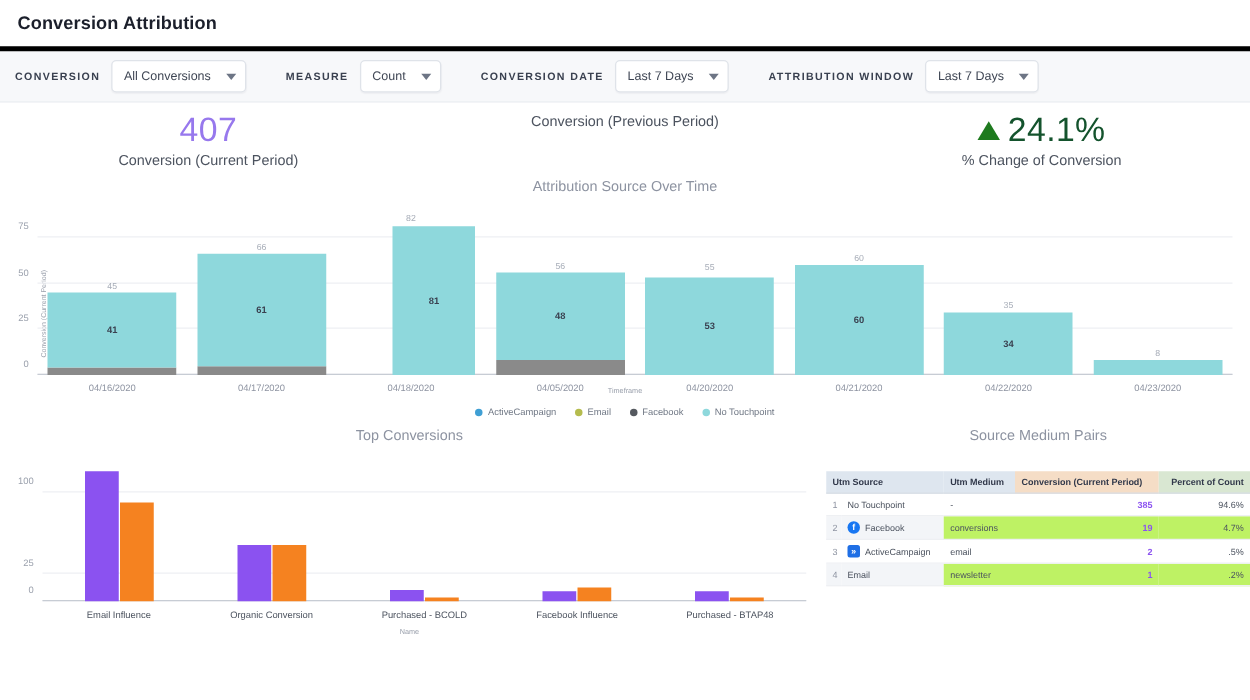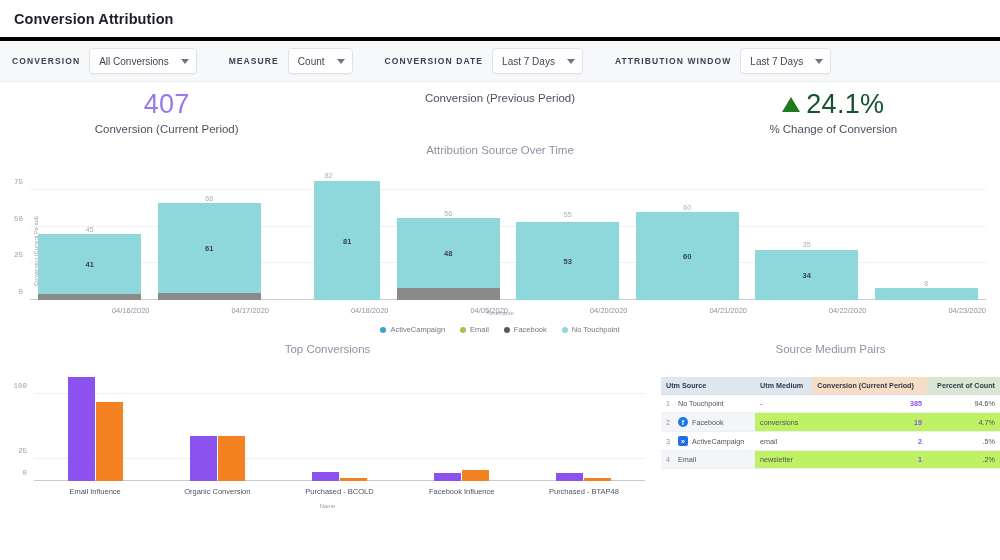--- a/index.html
+++ b/index.html
@@ -107,21 +107,20 @@
     background: #eef0f3;
   }
   .axis-base {
     position: absolute; left: 0; right: 0; bottom: 0; height: 1px;
     background: #c7ccd4;
   }
   .ytick {
     position: absolute; right: 100%; margin-right: 7px;
     font-size: 7.5px; color: #9aa0ac;
     transform: translateY(-50%);
-    font-family: Liberation Mono, monospace;
   }
   .bars { position: absolute; inset: 0; display: flex; align-items: flex-end; }
   .bar-col {
     flex: 1; height: 100%;
     position: relative;
     display: flex; flex-direction: column; justify-content: flex-end;
     align-items: center;
   }
   .bar-stack {
     width: 86%; position: relative;
@@ -135,21 +134,21 @@
     text-align: center;
     font-size: 7.5px; color: #3a4150; font-weight: bold;
   }
   .bar-total {
     position: absolute; left: 0; right: 0;
     text-align: center;
     font-size: 7px; color: #a7adb8;
   }
   .xtick {
     position: absolute; top: 100%; margin-top: 6px;
-    left: 0; right: 0; text-align: right;
+    left: 0; right: 0; text-align: center;
     font-size: 7.5px; color: #8d93a1;
   }
   .x-axis-title {
     position: absolute; left: 0; right: 0; bottom: 22px;
     text-align: center; font-size: 5.8px; color: #9aa0ac;
   }
   .legend {
     position: absolute; left: 0; right: 0; bottom: 4px;
     display: flex; justify-content: center; gap: 15px;
   }

